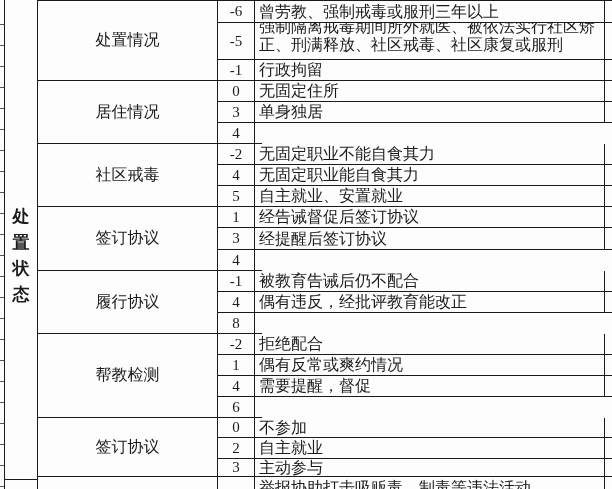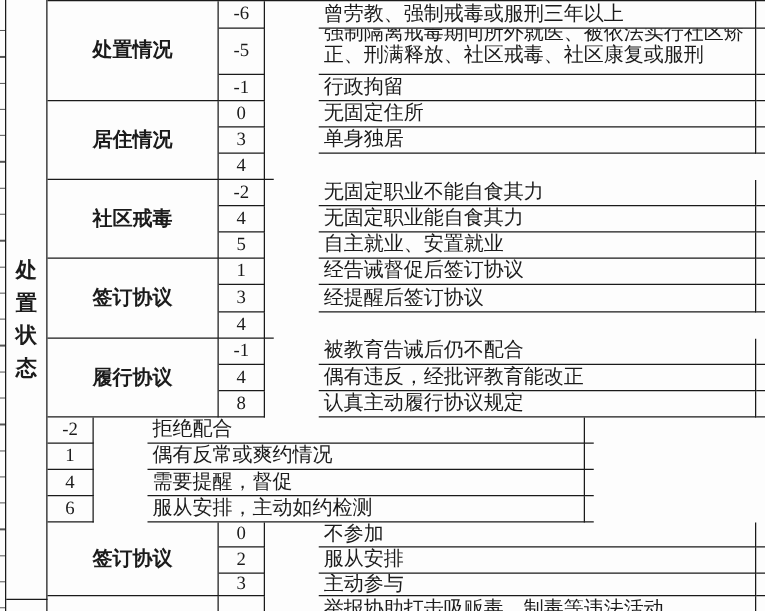--- a/index.html
+++ b/index.html
@@ -45,41 +45,39 @@
   
   .main-col{width:574px;height:489px;display:flex;flex-direction:column;}
   .topclip{height:4px;border-bottom:1px solid #1a1a1a;}
   .section{display:flex;}
   .cat-cell{
     width:180px;
     border-right:1px solid #1a1a1a;
     border-bottom:1px solid #1a1a1a;
     display:flex;align-items:center;justify-content:center;
     font-size:16px;
-    font-weight:bold;
   }
   .items{flex:1;display:flex;flex-direction:column;}
   .item{display:flex;}
   .score-cell{
     width:37px;
     border-right:1px solid #1a1a1a;
     border-bottom:1px solid #1a1a1a;
     display:flex;align-items:center;justify-content:center;
     font-size:15px;
   }
   .desc-cell{
     width:350px;
     border-right:1px solid #1a1a1a;
     border-bottom:1px solid #1a1a1a;
     font-size:16px;
     line-height:18px;
     padding:0 2px 0 4px;
     display:flex;align-items:center;
     overflow:hidden;
-    margin-left:43px;
   }
   .rsliver{
     width:7px;
     border-bottom:1px solid #1a1a1a;
   }
   .h21{height:21px;} .h22{height:22px;} .h37{height:37px;}
   .h20{height:20px;} .h18{height:18px;}
   .clipsec{display:flex;flex:1;}
   .clipsec .cat-cell,.clipsec .score-cell,.clipsec .desc-cell{border-bottom:none;}
   .clipsec .rsliver{border-bottom:none;}
@@ -194,62 +192,61 @@
           <div class="desc-cell">被教育告诫后仍不配合</div>
           <div class="rsliver"></div>
         </div>
         <div class="item h21">
           <div class="score-cell">4</div>
           <div class="desc-cell">偶有违反，经批评教育能改正</div>
           <div class="rsliver"></div>
         </div>
         <div class="item h21">
           <div class="score-cell">8</div>
-          <div class="desc-cell">认真主动履行协议规定</div>
-          <div class="rsliver"></div>
-        </div>
-      </div>
-    </div>
-
-    <div class="section">
+          <div class="rsliver"></div>
+        </div>
+      </div>
+    </div>
+
+    <div class="section">
+      <div class="cat-cell">帮教检测</div>
       <div class="items">
         <div class="item h21">
           <div class="score-cell">-2</div>
           <div class="desc-cell">拒绝配合</div>
           <div class="rsliver"></div>
         </div>
         <div class="item h21">
           <div class="score-cell">1</div>
           <div class="desc-cell">偶有反常或爽约情况</div>
           <div class="rsliver"></div>
         </div>
         <div class="item h21">
           <div class="score-cell">4</div>
           <div class="desc-cell">需要提醒，督促</div>
           <div class="rsliver"></div>
         </div>
         <div class="item h21">
           <div class="score-cell">6</div>
-          <div class="desc-cell">服从安排，主动如约检测</div>
           <div class="rsliver"></div>
         </div>
       </div>
     </div>
 
     <div class="section">
       <div class="cat-cell">签订协议</div>
       <div class="items">
         <div class="item h20">
           <div class="score-cell">0</div>
           <div class="desc-cell">不参加</div>
           <div class="rsliver"></div>
         </div>
         <div class="item h21">
           <div class="score-cell">2</div>
-          <div class="desc-cell">服从安排</div>
+          <div class="desc-cell">自主就业</div>
           <div class="rsliver"></div>
         </div>
         <div class="item h18">
           <div class="score-cell">3</div>
           <div class="desc-cell">主动参与</div>
           <div class="rsliver"></div>
         </div>
       </div>
     </div>
 

